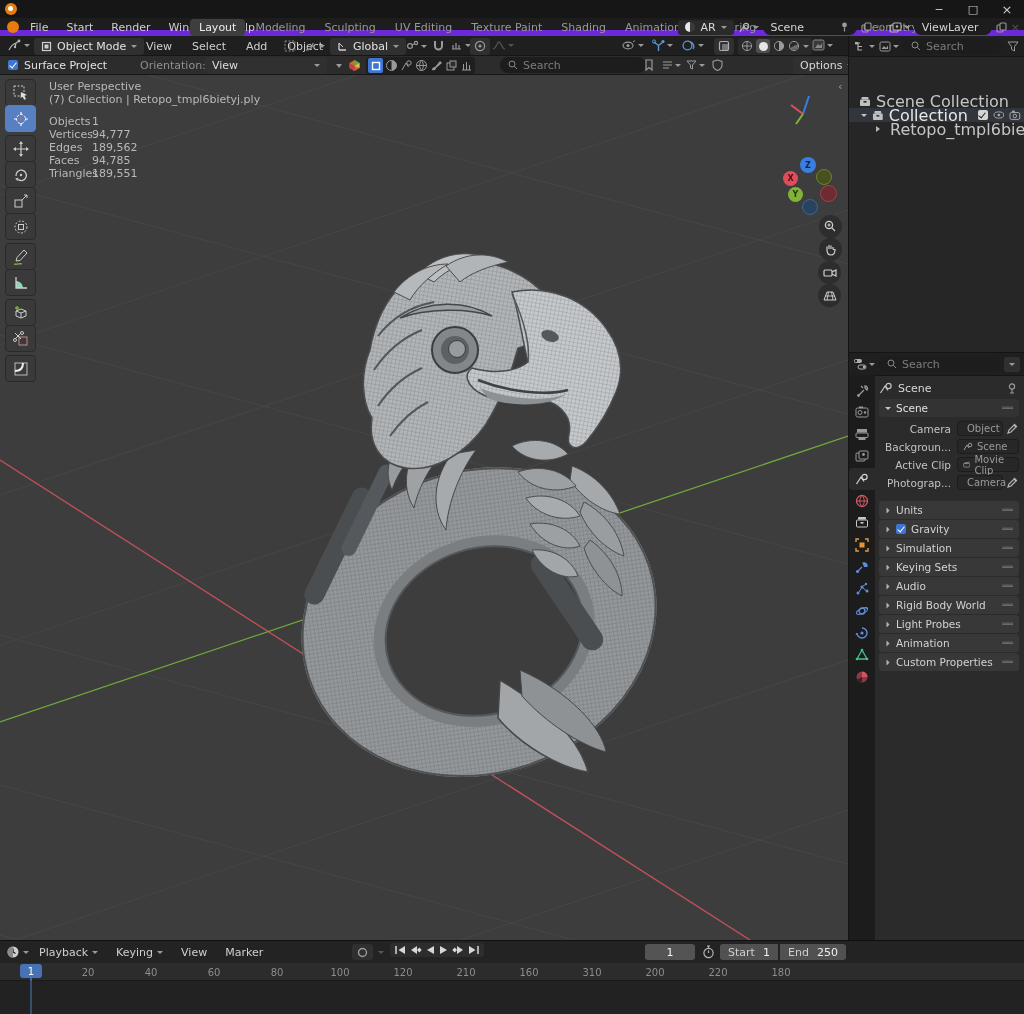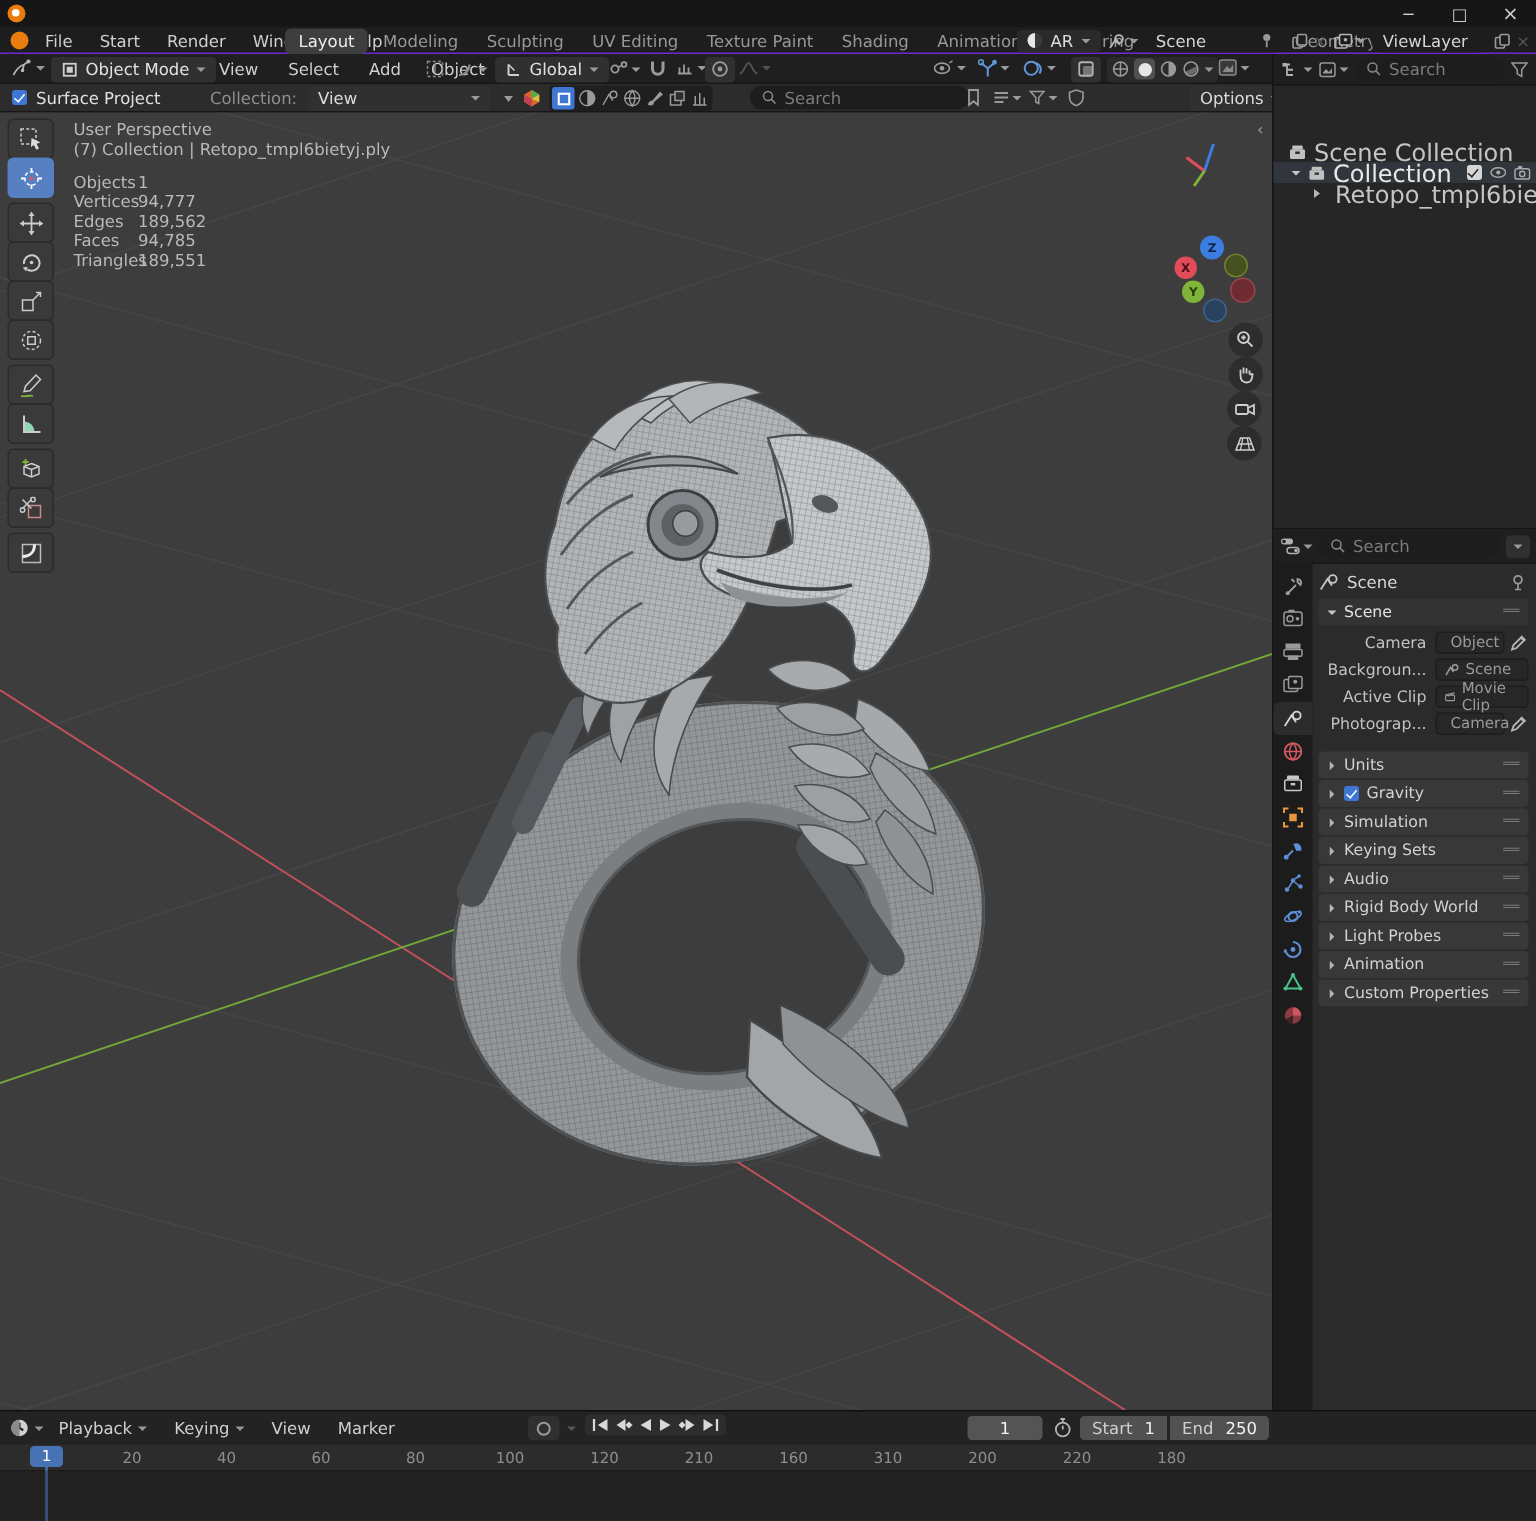--- a/index.html
+++ b/index.html
@@ -38,21 +38,21 @@
 <div class="abs" style="left:0;top:0;width:1024px;height:18px;background:#161616;display:flex;align-items:center">
   <span style="margin-left:5px;width:12px;height:12px;border-radius:50%;background:#e87d0d;position:relative;display:inline-block">
     <span style="position:absolute;left:3px;top:2.5px;width:5px;height:5px;border-radius:50%;background:#fff"></span>
   </span>
   <span style="flex:1"></span>
   <span class="icobtn" style="width:34px;height:18px;color:#cfcfcf">─</span>
   <span class="icobtn" style="width:34px;height:18px;color:#cfcfcf">□</span>
   <span class="icobtn" style="width:34px;height:18px;color:#cfcfcf;font-size:13px">×</span>
 </div>
 
-<div class="abs" style="left:0;top:18px;width:1024px;height:18px;background:#1d1d1d;border-bottom:1px solid #6d28d9;box-sizing:border-box">
+<div class="abs" style="left:0;top:18px;width:1024px;height:18px;background:#1d1d1d;border-bottom:6px solid #6d28d9;box-sizing:border-box">
   <span style="position:absolute;left:7px;top:3px;width:12px;height:12px;border-radius:50%;background:#e87d0d"></span>
   <div class="flex" style="position:absolute;left:22px;top:0;height:18px;gap:2px">
     <span class="menuitem">File</span>
     <span class="menuitem">Start</span>
     <span class="menuitem">Render</span>
     <span class="menuitem">Window</span>
     <span class="menuitem">Help</span>
   </div>
   <div class="flex" style="position:absolute;left:190px;top:1px;height:16px;gap:1px">
     <span class="wtab active">Layout</span>
@@ -244,21 +244,21 @@
         <rect x="1" y="1" width="11" height="10" rx="1.5" fill="#3a3a3a" stroke="#8a8a8a"></rect>
         <path d="M3 9l3-4 2 2 2-3v5z" fill="#8a8a8a"></path>
       </svg>
       <span class="chv small"></span>
   </span>
 </div>
 
 <div class="abs" style="left:0;top:56px;width:848px;height:19px;background:#2c2c2c;border-bottom:1px solid #161616;box-sizing:border-box">
   <span class="check" style="position:absolute;left:8px;top:4px"></span>
   <span style="position:absolute;left:24px;top:3px;color:#e0e0e0">Surface Project</span>
-  <span class="dim" style="position:absolute;left:140px;top:3px">Collection:</span>
+  <span class="dim" style="position:absolute;left:140px;top:3px">Orientation:</span>
   <span class="pill" style="position:absolute;left:205px;top:1px;width:108px;justify-content:space-between">
     <span style="color:#dcdcdc">View</span>
       <span class="chv small"></span>
   </span>
   <span class="chv" style="position:absolute;left:336px;top:8px"></span>
   <svg width="13" height="13" viewBox="0 0 13 13" style="position:absolute;left:348px;top:3px">
       <path d="M6.5 1l5 3v5l-5 3-5-3V4z" fill="#d8682a"></path>
       <path d="M6.5 1l5 3-5 3z" fill="#4caf50"></path>
       <path d="M6.5 7l5-3v5z" fill="#e0c040"></path>
       <path d="M1.5 4l5 3v5l-5-3z" fill="#c04050"></path>

